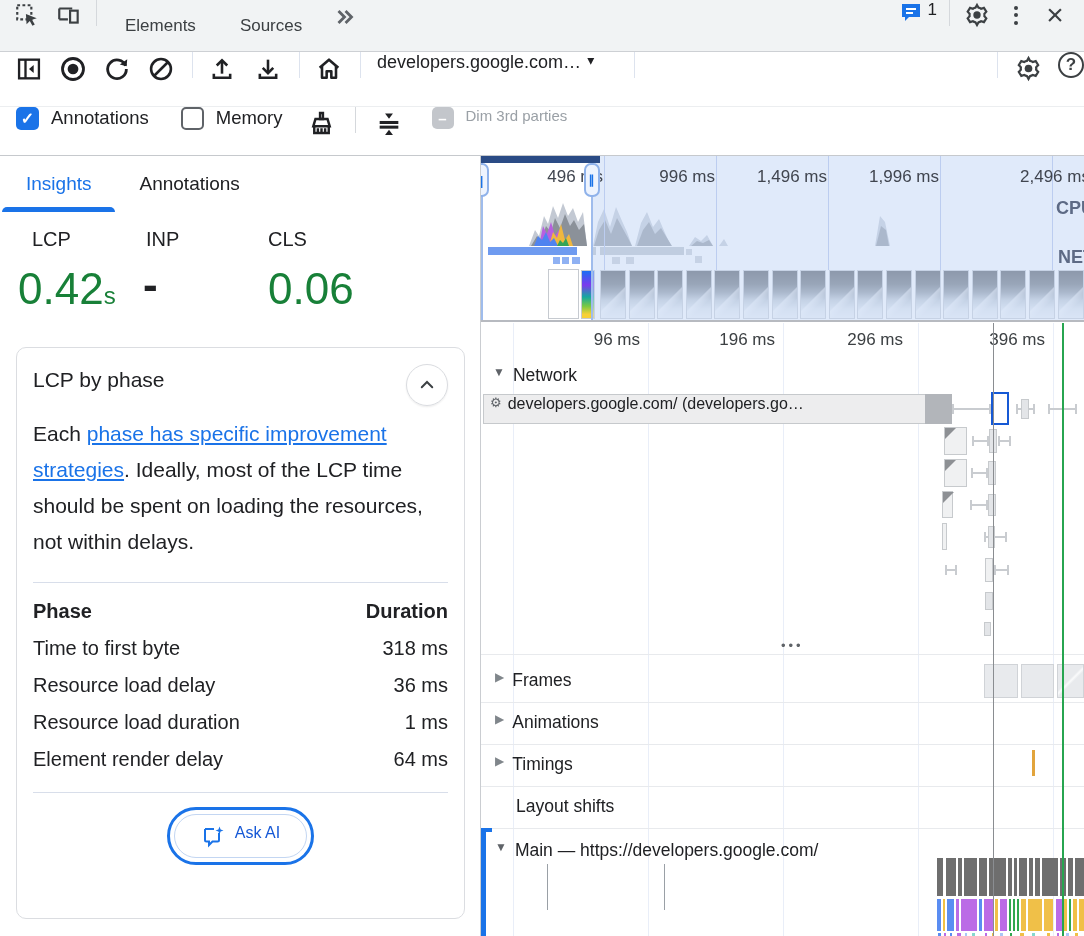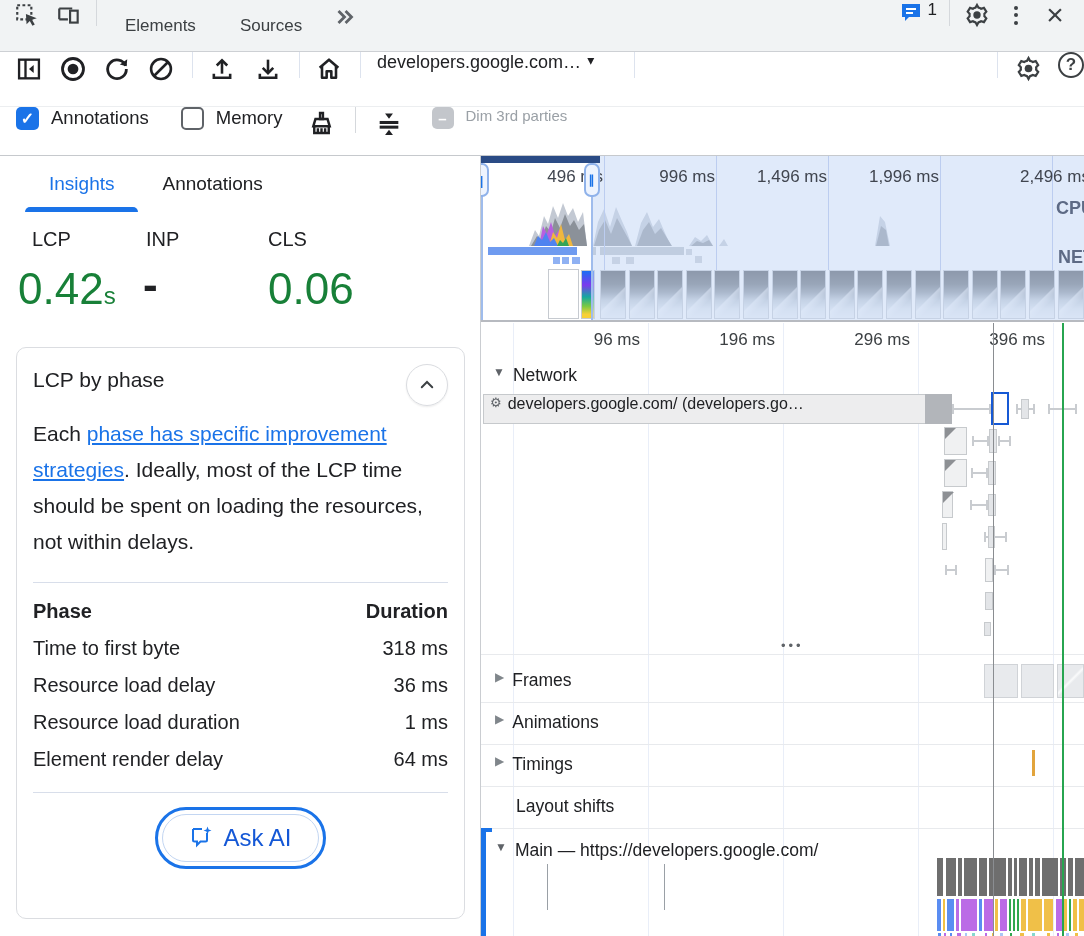--- a/index.html
+++ b/index.html
@@ -174,21 +174,21 @@
         <rect x="4" y="13.4" width="16" height="2.6" fill="#202124"></rect>
         <path d="M12,21.5 L8.6,17 h6.8 Z" fill="#202124" transform="rotate(180 12 19.2)"></path>
       </svg>
     </div>
     <div class="cb disabled" style="margin-left:26px;width:22px;height:22px;">–</div>
     <span class="graylbl" style="margin-left:12px;">Dim 3rd parties</span>
   </div>
 
   <div class="abs" style="left:0;top:156px;width:481px;height:780px;background:#fff;border-right:1px solid #cacdd1;box-sizing:border-box;">
 
-    <div class="row" style="height:56px;padding-left:23px;">
+    <div class="row" style="height:56px;">
       <div style="position:relative;height:56px;display:flex;align-items:center;padding:0 24px;margin-left:2px;font-size:19px;color:#1a73e8;font-weight:500;">
         <span>Insights</span>
         <span style="position:absolute;left:0;right:0;bottom:0;height:5px;background:#1a73e8;border-radius:5px 5px 0 0;"></span>
       </div>
       <div style="height:56px;display:flex;align-items:center;padding:0 24px;font-size:19px;color:#202124;">
         <span>Annotations</span>
       </div>
     </div>
 
     <div style="position:relative;height:130px;">
@@ -242,21 +242,21 @@
       <div style="height:1px;background:#d8deea;margin:14px 0 0 0;"></div>
       <div style="display:flex;justify-content:center;margin-top:14px;">
         <div style="border:3.5px solid #1a73e8;border-radius:34px;padding:4px;">
           <div class="row" style="border:1.5px solid #c3d6f2;border-radius:26px;padding:9px 26px;gap:10px;">
             <span class="ic">
               <svg width="24" height="24" viewBox="0 0 24 24" fill="none" stroke="#1a73e8" stroke-width="2">
                 <path d="M4,5 h9 M4,5 v11 a1.5,1.5 0 0 0 1.5,1.5 h2.5 v3.5 l3.5,-3.5 h5 a1.5,1.5 0 0 0 1.5,-1.5 v-7"></path>
                 <path d="M18.5,2.5 L19.6,5.4 L22.5,6.5 L19.6,7.6 L18.5,10.5 L17.4,7.6 L14.5,6.5 L17.4,5.4 Z" fill="#1a73e8" stroke="none"></path>
               </svg>
             </span>
-            <span style="font-size:24px;font-weight:500;color:#1558d6;">Ask AI</span>
+            <span style="font-size:16px;font-weight:500;color:#1558d6;">Ask AI</span>
           </div>
         </div>
       </div>
     </div>
   </div>
 
   <div class="abs" style="left:481px;top:156px;width:603px;height:166px;background:#fff;overflow:hidden;border-bottom:2px solid #b7bac0;box-sizing:border-box;">
 
     <svg class="abs" style="left:0;top:40px;" width="603" height="50" viewBox="0 0 603 50">
       <path fill="#c3c9d3" d="M48,50 L54,34 58,40 63,20 67,28 72,10 77,22 82,7 87,20 92,12 97,26 102,16 106,50 Z
@@ -303,21 +303,21 @@
   <div class="abs" style="left:481px;top:323px;width:603px;height:613px;background:#fff;overflow:hidden;">
 
     <div class="abs" style="left:32px;top:0;width:1px;height:613px;background:#e9eef8;"></div>
     <div class="abs" style="left:167px;top:0;width:1px;height:613px;background:#e9eef8;"></div>
     <div class="abs" style="left:302px;top:0;width:1px;height:613px;background:#e9eef8;"></div>
     <div class="abs" style="left:437px;top:0;width:1px;height:613px;background:#e9eef8;"></div>
     <div class="abs" style="left:572px;top:0;width:1px;height:613px;background:#e9eef8;"></div>
 
     <div class="ruler-tick" style="left:63px;top:7px;">96 ms</div>
     <div class="ruler-tick" style="left:198px;top:7px;">196 ms</div>
-    <div class="ruler-tick" style="left:333px;top:7px;">296 ms</div>
+    <div class="ruler-tick" style="left:326px;top:7px;">296 ms</div>
     <div class="ruler-tick" style="left:468px;top:7px;">396 ms</div>
 
     <div class="abs row" style="left:12px;top:42px;">
       <span class="tri">▼</span>
       <span class="sec-label">Network</span>
     </div>
 
     <div class="abs row" style="left:2px;top:71px;width:444px;height:30px;background:#ededee;border:1px solid #c6c9cc;box-sizing:border-box;padding-left:6px;gap:6px;overflow:hidden;white-space:nowrap;z-index:3;">
       <span style="font-size:13px;color:#5f6368;">⚙</span>
       <span style="font-size:16px;color:#202124;">developers.google.com/ (developers.go…</span>

